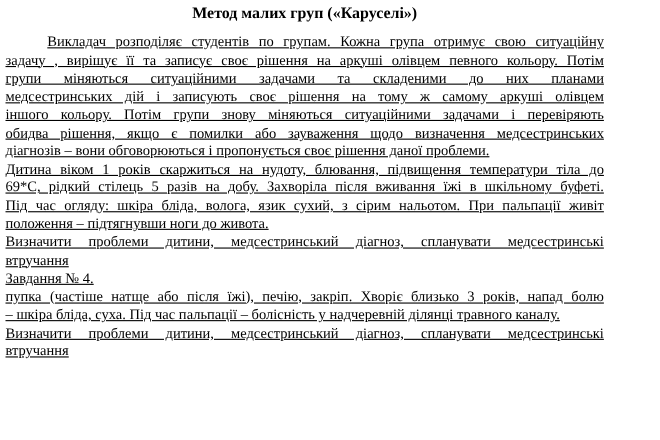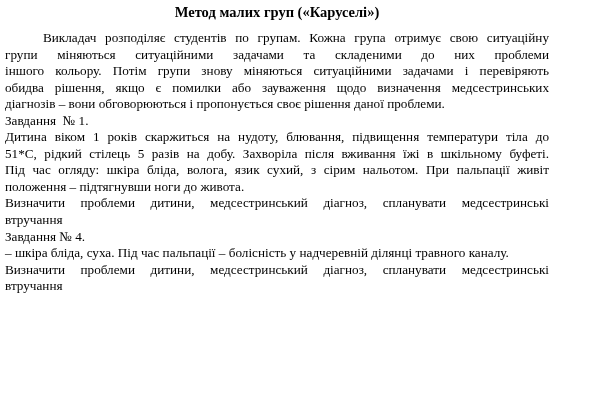--- a/index.html
+++ b/index.html
@@ -22,53 +22,56 @@
   }
   .title {
     font-weight: bold;
     font-size: 14.5px;
     text-align: center;
     margin-bottom: 9px;
     line-height: 17px;
   }
   .line {
     white-space: pre-wrap; 
+    text-decoration: underline;
   }
   .j {
     white-space: normal;
     text-align: justify;
     text-align-last: justify;
   }
   .indent {
     padding-left: 38px;
   }
 </style>
 </head>
 <body>
 
 <div class="page">
 
   <div class="title">Метод малих груп («Каруселі»)</div>
 
   <div class="line j indent">Викладач розподіляє студентів по групам. Кожна група отримує свою ситуаційну</div>
-  <div class="line j">групи міняються ситуаційними задачами та складеними до них проблеми</div>
+  <div class="line j">задачу , вирішує її та записує своє рішення на аркуші олівцем певного кольору. Потім</div>
+  <div class="line j">групи міняються ситуаційними задачами та складеними до них планами</div>
+  <div class="line j">медсестринських дій і  записують своє  рішення на тому ж самому аркуші олівцем</div>
   <div class="line j">іншого кольору. Потім групи знову міняються ситуаційними  задачами і перевіряють</div>
   <div class="line j">обидва рішення, якщо є помилки або зауваження щодо визначення медсестринських</div>
   <div class="line">діагнозів – вони обговорюються і пропонується своє рішення даної проблеми.</div>
 
-  <div class="line">Завдання  № 1.</div>
 
   <div class="line j">Дитина віком 1 років скаржиться на нудоту, блювання, підвищення температури тіла до</div>
-  <div class="line j">51*С, рідкий стілець 5 разів на добу. Захворіла після вживання їжі в шкільному буфеті.</div>
+  <div class="line j">69*С, рідкий стілець 5 разів на добу. Захворіла після вживання їжі в шкільному буфеті.</div>
   <div class="line j">Під час огляду: шкіра бліда, волога, язик сухий, з сірим нальотом. При пальпації живіт</div>
   <div class="line">положення – підтягнувши ноги до живота.</div>
 
   <div class="line j">Визначити проблеми дитини, медсестринський діагноз, спланувати медсестринські</div>
   <div class="line">втручання</div>
 
   <div class="line">Завдання № 4.</div>
 
+  <div class="line j">пупка (частіше натще або після їжі), печію, закріп. Хворіє близько 3 років, напад болю</div>
   <div class="line">– шкіра бліда, суха. Під час пальпації – болісність у надчеревній ділянці травного каналу.</div>
 
   <div class="line j">Визначити проблеми дитини, медсестринський діагноз, спланувати медсестринські</div>
   <div class="line">втручання</div>
 
 </div>
 
 </body></html>

